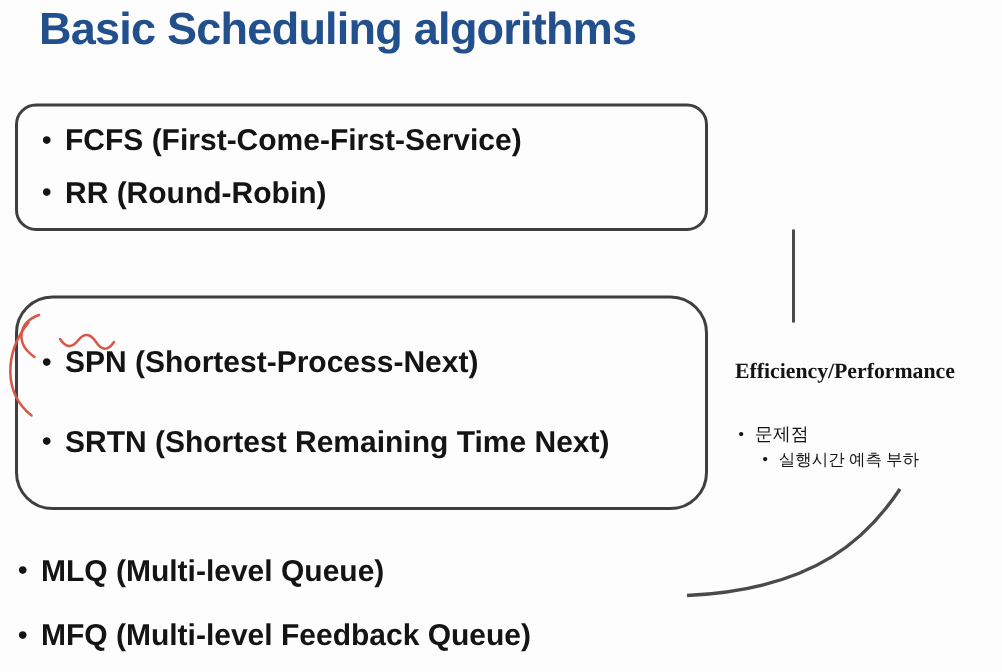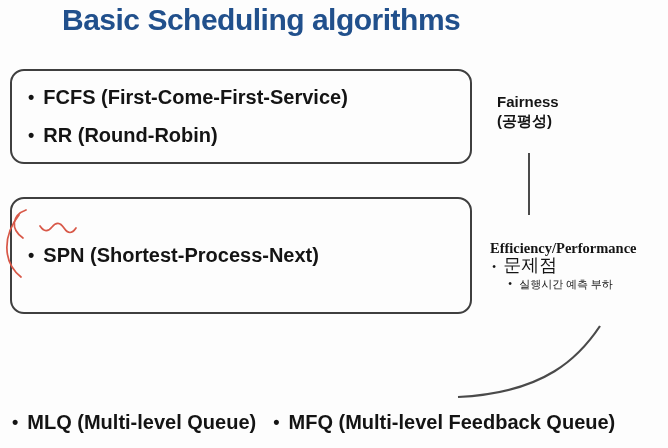--- a/index.html
+++ b/index.html
@@ -19,60 +19,59 @@
     font-family:"Liberation Sans","DejaVu Sans",sans-serif;
     color:var(--body_text);
     overflow:hidden;
   }
   .title{
     position:absolute;left:26px;top:3px;
     font-size:30px;font-weight:bold;
     letter-spacing:-0.5px;
     color:var(--title_text);
     white-space:nowrap;
-    margin-left:36px;
   }
   .algo-box{
     position:absolute;left:10px;width:462px;
     border:2px solid var(--box_border);
     border-radius:14px;
     box-sizing:border-box;
     display:flex;flex-direction:column;justify-content:space-evenly;
     padding-left:16px;
   }
-  .box-1{top:69px;height:95px;}
-  .box-2{top:197px;height:117px;}
+  .box-1{top:69px;height:85px;}
+  .box-2{top:197px;height:143px;border-radius:25px;}
   .algo-item{
     font-size:20px;font-weight:bold;line-height:22px;
     white-space:nowrap;
   }
   .algo-item::before{
     content:"\2022";
     font-size:18px;
     margin-right:9px;
     position:relative;top:-1px;
   }
   .bottom-list{
     position:absolute;left:12px;top:368px;
-    display:flex;gap:17px;margin-top:41px;
+    display:flex;flex-direction:column;gap:17px;
   }
   .bottom-list .algo-item{line-height:26px;}
   .fairness{
     position:absolute;left:497px;top:92px;
     font-size:15px;font-weight:bold;line-height:19px;
     white-space:nowrap;
   }
   .efficiency{
     position:absolute;left:490px;top:240px;
     white-space:nowrap;
     font-family:Liberation Serif, serif;
   }
   .eff-title{font-size:14.5px;font-weight:bold;line-height:17px;}
   .eff-ko{font-size:17px;font-weight:bold;line-height:22px;}
-  .eff-note{font-size:18px;line-height:17px;padding-left:2px;}
+  .eff-note{font-size:12px;line-height:17px;padding-left:2px;margin-top:24px;}
   .eff-subnote{font-size:11px;line-height:16px;padding-left:18px;}
   .eff-note::before,.eff-subnote::before{
     content:"\2022";margin-right:7px;font-size:12px;
   }
   .overlay{
     position:absolute;left:0;top:0;width:668px;height:448px;
     pointer-events:none;
   }
   .overlay path{fill:none;}
   .dark-stroke{stroke:var(--arrow);stroke-width:2;}
@@ -87,31 +86,28 @@
 
   <div class="title">Basic Scheduling algorithms</div>
 
   <div class="algo-box box-1">
     <div class="algo-item">FCFS (First-Come-First-Service)</div>
     <div class="algo-item">RR (Round-Robin)</div>
   </div>
 
   <div class="algo-box box-2">
     <div class="algo-item">SPN (Shortest-Process-Next)</div>
+    <div class="algo-item">SRTN (Shortest Remaining Time Next)</div>
   </div>
 
   <div class="bottom-list">
     <div class="algo-item">MLQ (Multi-level Queue)</div>
     <div class="algo-item">MFQ (Multi-level Feedback Queue)</div>
   </div>
 
-  <div class="fairness">
-    <div>Fairness</div>
-    <div>(공평성)</div>
-  </div>
 
   <div class="efficiency">
     <div class="eff-title">Efficiency/Performance</div>
     <div class="eff-note">문제점</div>
     <div class="eff-subnote">실행시간 예측 부하</div>
   </div>
 
   <svg class="overlay" viewBox="0 0 668 448" xmlns="http://www.w3.org/2000/svg">
 
     <g>

